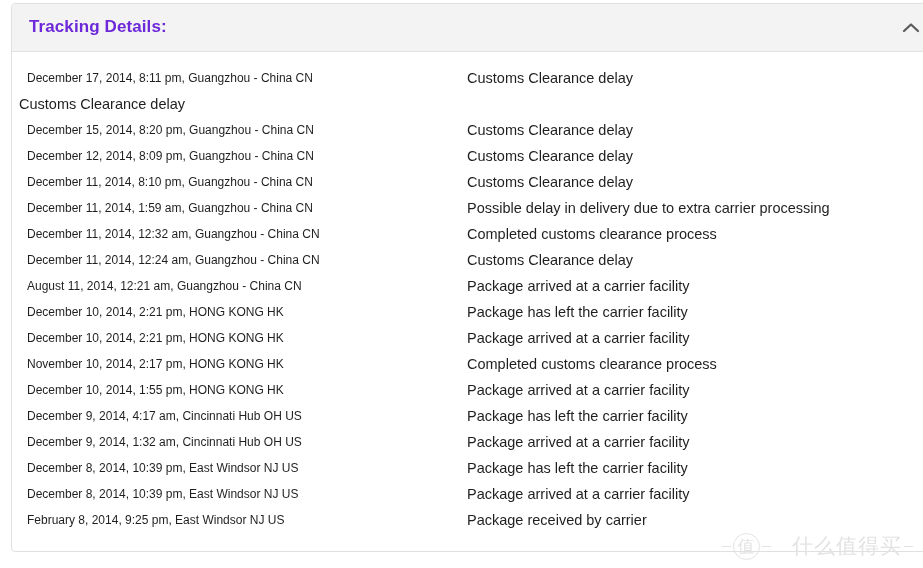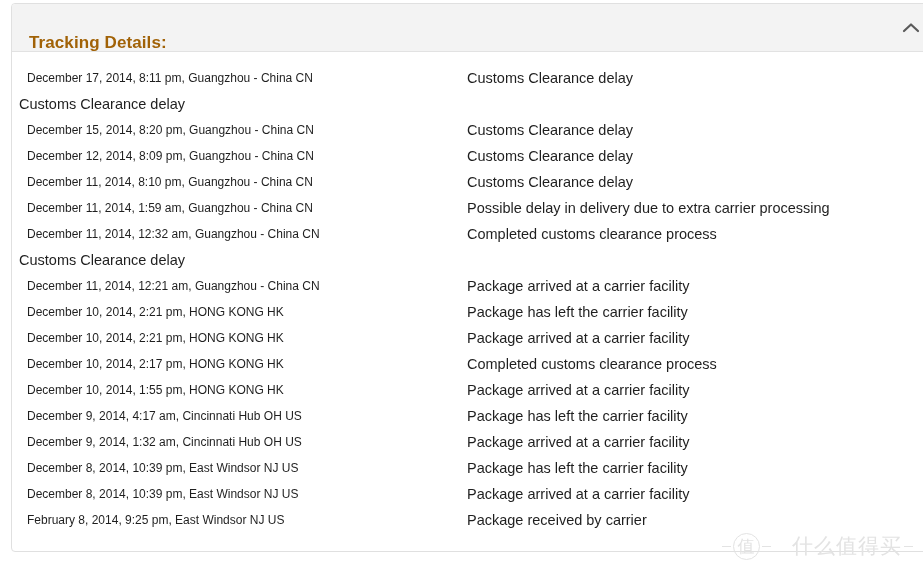--- a/index.html
+++ b/index.html
@@ -32,24 +32,24 @@
     height: 47px;
     background: #f3f3f3;
     border-bottom: 1px solid #e2e2e2;
     border-top-left-radius: 3px;
     border-top-right-radius: 3px;
   }
 
   .panel-title {
     position: absolute;
     left: 17px;
-    top: 29px;
+    top: 13px;
     font-size: 17px;
     font-weight: bold;
-    color: #a16207;
+    color: #6d28d9;
     letter-spacing: .1px;
     white-space: nowrap;
   }
 
   .collapse-toggle {
     position: absolute;
     right: 18px;
     top: 13px;
     width: 22px;
     height: 22px;
@@ -166,36 +166,37 @@
     </div>
     <div class="tracking-row">
       <div class="col-datetime">December 11, 2014, 1:59 am, Guangzhou - China CN</div>
       <div class="col-status">Possible delay in delivery due to extra carrier processing</div>
     </div>
     <div class="tracking-row">
       <div class="col-datetime">December 11, 2014, 12:32 am, Guangzhou - China CN</div>
       <div class="col-status">Completed customs clearance process</div>
     </div>
     <div class="tracking-row">
-      <div class="col-status">Customs Clearance delay</div>
-    </div>
-    <div class="tracking-row">
-      <div class="col-datetime">December 11, 2014, 12:21 am, Guangzhou - China CN</div>
+      <div class="col-datetime">December 11, 2014, 12:24 am, Guangzhou - China CN</div>
+      <div class="col-status">Customs Clearance delay</div>
+    </div>
+    <div class="tracking-row">
+      <div class="col-datetime">August 11, 2014, 12:21 am, Guangzhou - China CN</div>
       <div class="col-status">Package arrived at a carrier facility</div>
     </div>
     <div class="tracking-row">
       <div class="col-datetime">December 10, 2014, 2:21 pm, HONG KONG HK</div>
       <div class="col-status">Package has left the carrier facility</div>
     </div>
     <div class="tracking-row">
       <div class="col-datetime">December 10, 2014, 2:21 pm, HONG KONG HK</div>
       <div class="col-status">Package arrived at a carrier facility</div>
     </div>
     <div class="tracking-row">
-      <div class="col-datetime">December 10, 2014, 2:17 pm, HONG KONG HK</div>
+      <div class="col-datetime">November 10, 2014, 2:17 pm, HONG KONG HK</div>
       <div class="col-status">Completed customs clearance process</div>
     </div>
     <div class="tracking-row">
       <div class="col-datetime">December 10, 2014, 1:55 pm, HONG KONG HK</div>
       <div class="col-status">Package arrived at a carrier facility</div>
     </div>
     <div class="tracking-row">
       <div class="col-datetime">December 9, 2014, 4:17 am, Cincinnati Hub OH US</div>
       <div class="col-status">Package has left the carrier facility</div>
     </div>

